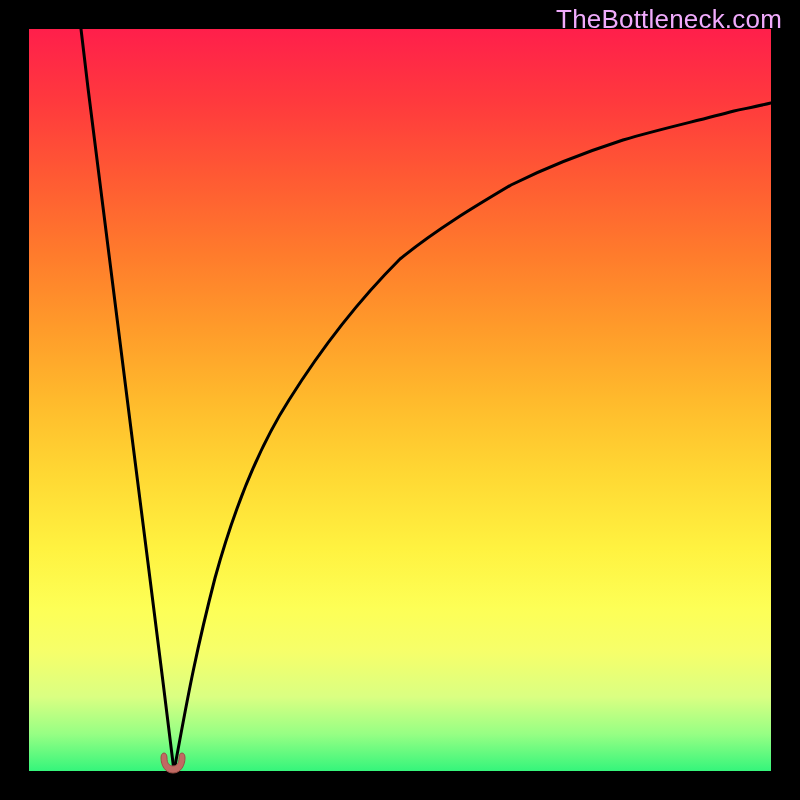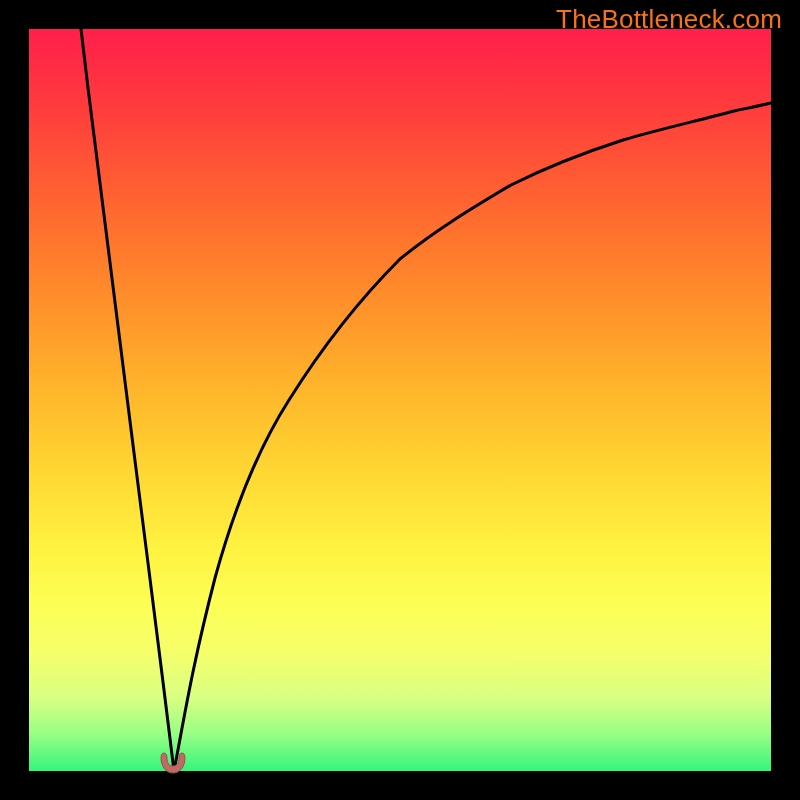--- a/index.html
+++ b/index.html
@@ -30,21 +30,21 @@
       #f6ff6a 84%,
       #daff82 90%,
       #97ff84 95%,
       #35f57b 100%
     );
   }
   .watermark {
     position: absolute;
     top: 4px;
     right: 18px;
-    color: #f97316;
+    color: #f0abfc;
     font-size: 26px;
     font-weight: 400;
     letter-spacing: 0.2px;
     pointer-events: none;
     user-select: none;
   }
   svg.curves {
     position: absolute;
     left: 0;
     top: 0;

